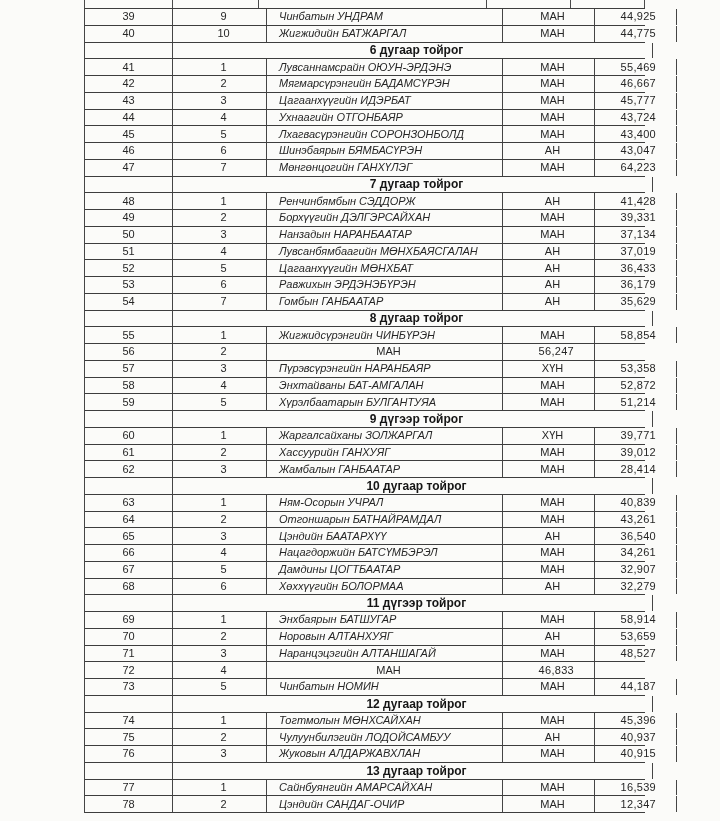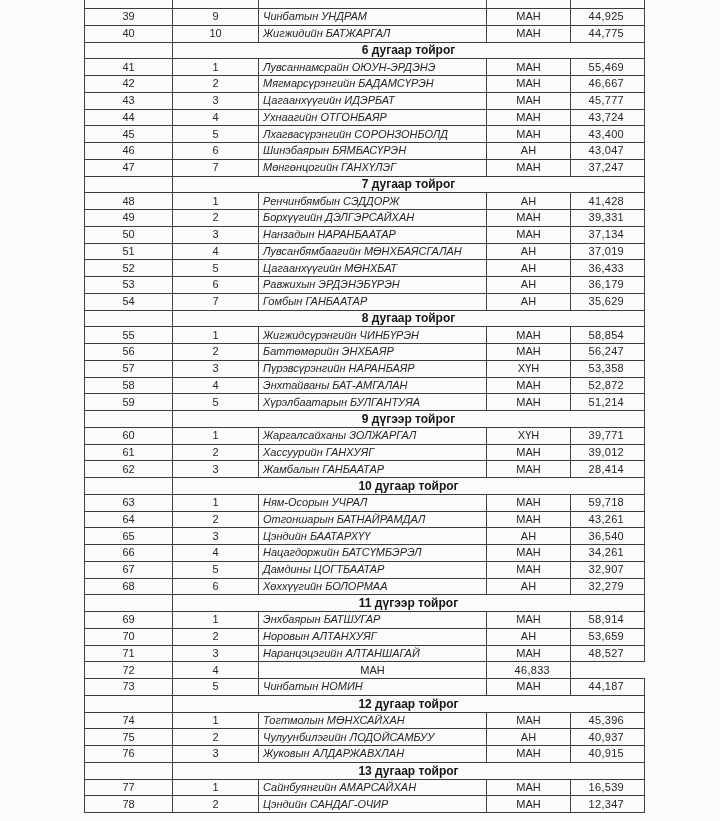--- a/index.html
+++ b/index.html
@@ -33,20 +33,21 @@
   .tbl {
     border-left: 1px solid #454545;
     border-top: 1px solid #3d3d3d;
   }
   .row {
     display: grid;
     grid-template-columns: 88px 86px 228px 84px 74px;
     height: 16.75px;
     box-sizing: border-box;
     border-bottom: 1px solid #3d3d3d;
+    gap: 8px;
   }
   .row.section {
     grid-template-columns: 88px 472px;
   }
   .c {
     box-sizing: border-box;
     border-right: 1px solid #454545;
     display: flex;
     align-items: center;
     justify-content: center;
@@ -142,21 +143,21 @@
           <div class="c num">6</div>
           <div class="c name">Шинэбаярын БЯМБАСҮРЭН</div>
           <div class="c party">АН</div>
           <div class="c votes">43,047</div>
         </div>
         <div class="row">
           <div class="c num">47</div>
           <div class="c num">7</div>
           <div class="c name">Мөнгөнцогийн ГАНХҮЛЭГ</div>
           <div class="c party">МАН</div>
-          <div class="c votes">37,247</div>
+          <div class="c votes">64,223</div>
         </div>
         <div class="row section">
           <div class="c c0"></div>
           <div class="c csec">7 дугаар тойрог</div>
         </div>
         <div class="row">
           <div class="c num">48</div>
           <div class="c num">1</div>
           <div class="c name">Ренчинбямбын СЭДДОРЖ</div>
           <div class="c party">АН</div>
@@ -211,21 +212,20 @@
         <div class="row">
           <div class="c num">55</div>
           <div class="c num">1</div>
           <div class="c name">Жигжидсүрэнгийн ЧИНБҮРЭН</div>
           <div class="c party">МАН</div>
           <div class="c votes">58,854</div>
         </div>
         <div class="row">
           <div class="c num">56</div>
           <div class="c num">2</div>
-          <div class="c name">Баттөмөрийн ЭНХБАЯР</div>
           <div class="c party">МАН</div>
           <div class="c votes">56,247</div>
         </div>
         <div class="row">
           <div class="c num">57</div>
           <div class="c num">3</div>
           <div class="c name">Пүрэвсүрэнгийн НАРАНБАЯР</div>
           <div class="c party">ХҮН</div>
           <div class="c votes">53,358</div>
         </div>
@@ -270,21 +270,21 @@
         </div>
         <div class="row section">
           <div class="c c0"></div>
           <div class="c csec">10 дугаар тойрог</div>
         </div>
         <div class="row">
           <div class="c num">63</div>
           <div class="c num">1</div>
           <div class="c name">Ням-Осорын УЧРАЛ</div>
           <div class="c party">МАН</div>
-          <div class="c votes">59,718</div>
+          <div class="c votes">40,839</div>
         </div>
         <div class="row">
           <div class="c num">64</div>
           <div class="c num">2</div>
           <div class="c name">Отгоншарын БАТНАЙРАМДАЛ</div>
           <div class="c party">МАН</div>
           <div class="c votes">43,261</div>
         </div>
         <div class="row">
           <div class="c num">65</div>

